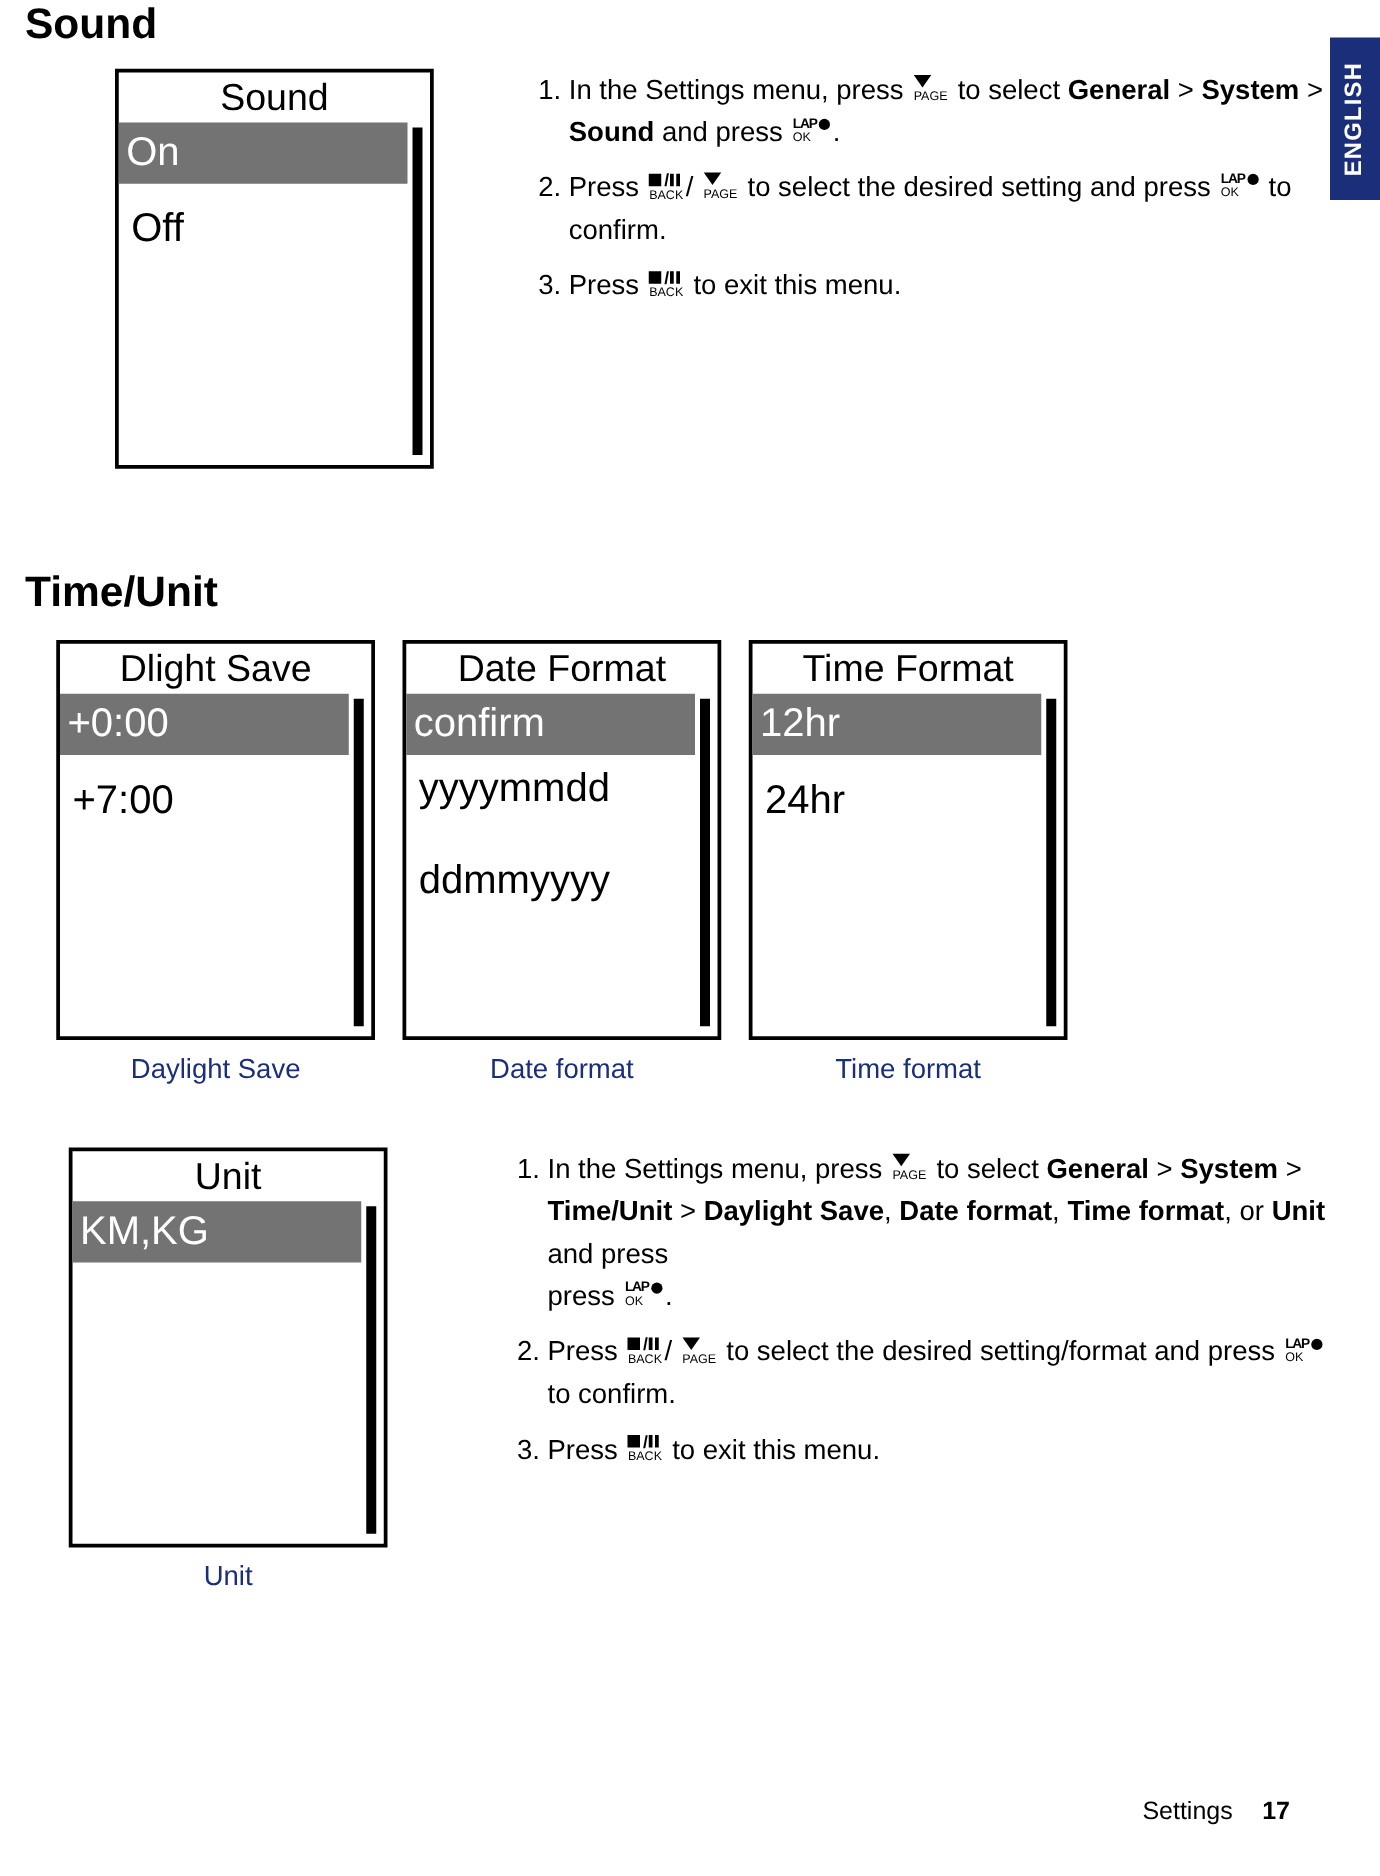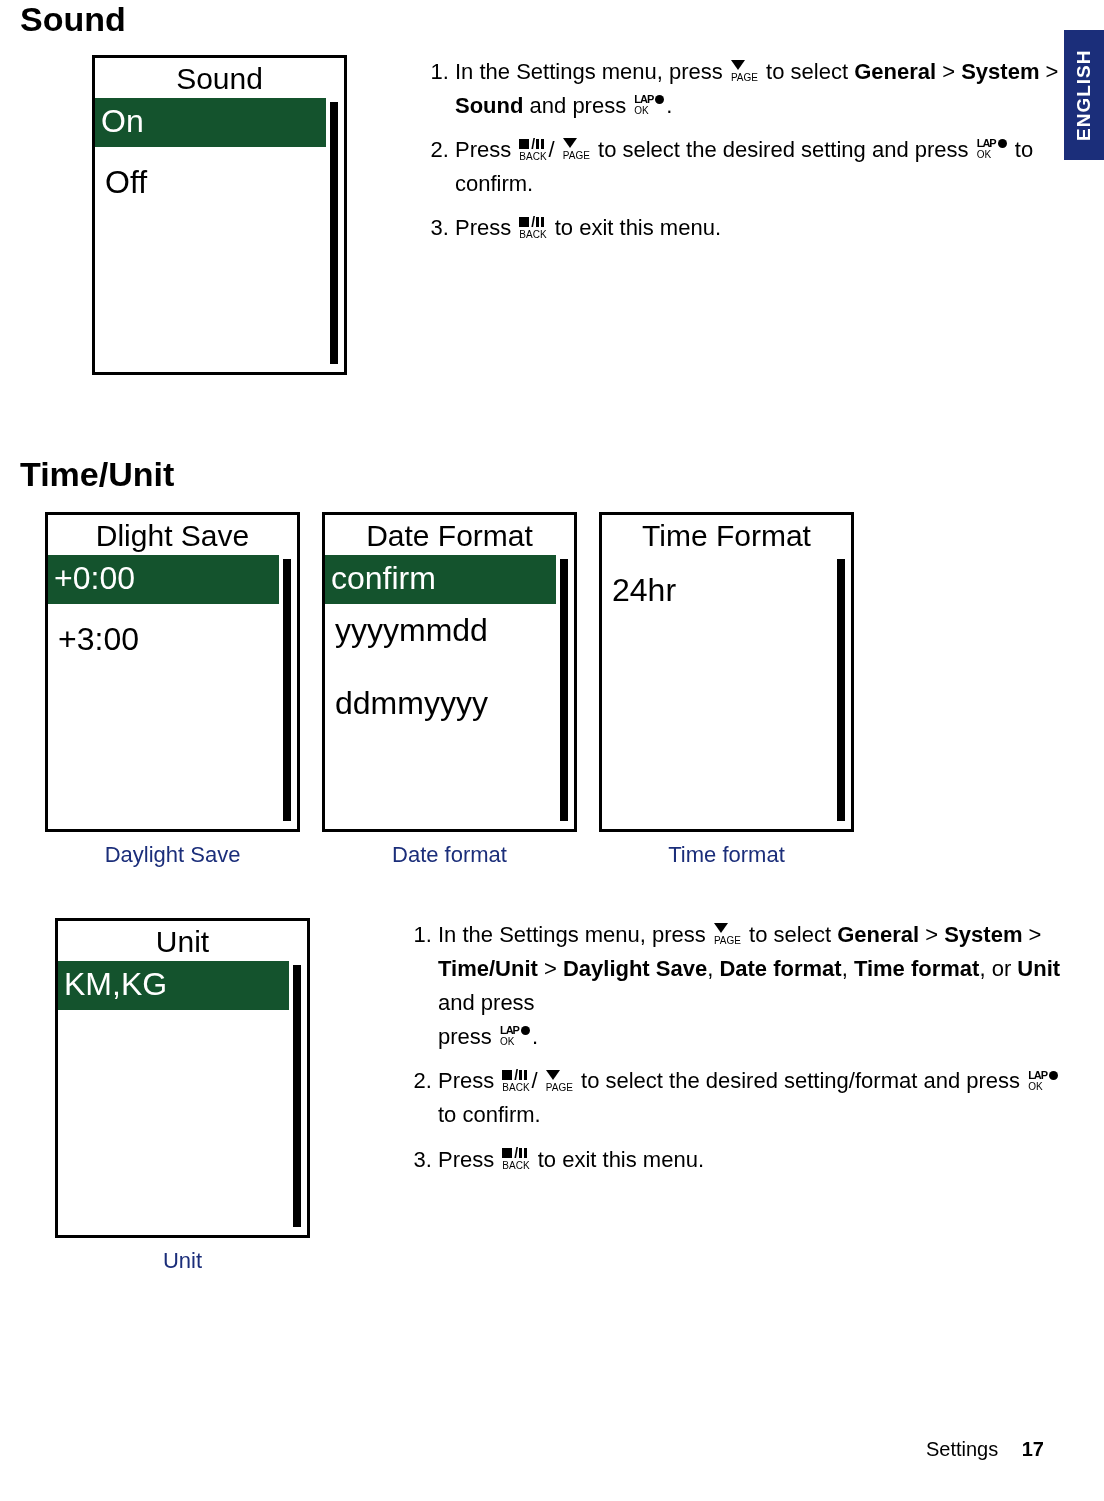--- a/index.html
+++ b/index.html
@@ -64,21 +64,21 @@
   }
   .opt {
     font-family: Arial, Helvetica, sans-serif;
     font-size: 32px;
     padding: 6px 10px 8px 10px;
     margin-right: 18px;
     margin-left: 0;
     line-height: 1.1;
   }
   .opt.selected {
-    background: #14532d;
+    background: #737373;
     color: #fff;
     padding-left: 6px;
     margin-left: 0;
   }
   .opt.unselected { color: #000; }
   .caption {
     text-align: center;
     color: #1b2e7a;
     font-size: 22px;
     margin-top: 10px;
@@ -123,21 +123,21 @@
   .pause span { width: 3px; height: 10px; background: #000; display: inline-block; }
   .lap-ok .top { font-size: 11px; display: inline-flex; align-items: center; gap: 2px; font-weight: bold; }
   .dot { width: 9px; height: 9px; border-radius: 50%; background: #000; display: inline-block; }
 
   .triple { display: flex; gap: 22px; margin-top: 18px; }
   .triple-col { display: flex; flex-direction: column; }
 
   .footer {
     position: absolute;
     bottom: 40px;
-    right: 60px;
+    right: 72px;
     font-size: 20px;
   }
   .footer .pn { font-weight: 700; margin-left: 18px; }
 
   .sound-block { margin-left: 72px; margin-top: 6px; }
   .timeunit-block { margin-left: 25px; }
   .unit-row { margin-left: 35px; margin-top: 50px; display: flex; }
 </style>
 </head>
 <body>
@@ -222,40 +222,41 @@
   </div>
 
   <h2 class="section" style="margin-top:80px">Time/Unit</h2>
 
   <div class="triple timeunit-block">
     <div class="triple-col">
       <div class="screen">
         <div class="screen-title">Dlight Save</div>
         <div class="scrollbar"></div>
         <div class="opt selected">+0:00</div>
-        <div class="opt unselected" style="margin-top:12px">+3:00</div>
+        <div class="opt unselected" style="margin-top:12px">+7:00</div>
       </div>
       <div class="caption">Daylight Save</div>
     </div>
 
     <div class="triple-col">
       <div class="screen">
         <div class="screen-title">Date Format</div>
         <div class="scrollbar"></div>
         <div class="opt selected">confirm</div>
         <div class="opt unselected" style="margin-top:3px">yyyymmdd</div>
         <div class="opt unselected" style="margin-top:24px">ddmmyyyy</div>
       </div>
       <div class="caption">Date format</div>
     </div>
 
     <div class="triple-col">
       <div class="screen">
         <div class="screen-title">Time Format</div>
         <div class="scrollbar"></div>
+        <div class="opt selected">12hr</div>
         <div class="opt unselected" style="margin-top:12px">24hr</div>
       </div>
       <div class="caption">Time format</div>
     </div>
   </div>
 
   <div class="unit-row">
     <div class="triple-col">
       <div class="screen">
         <div class="screen-title">Unit</div>

